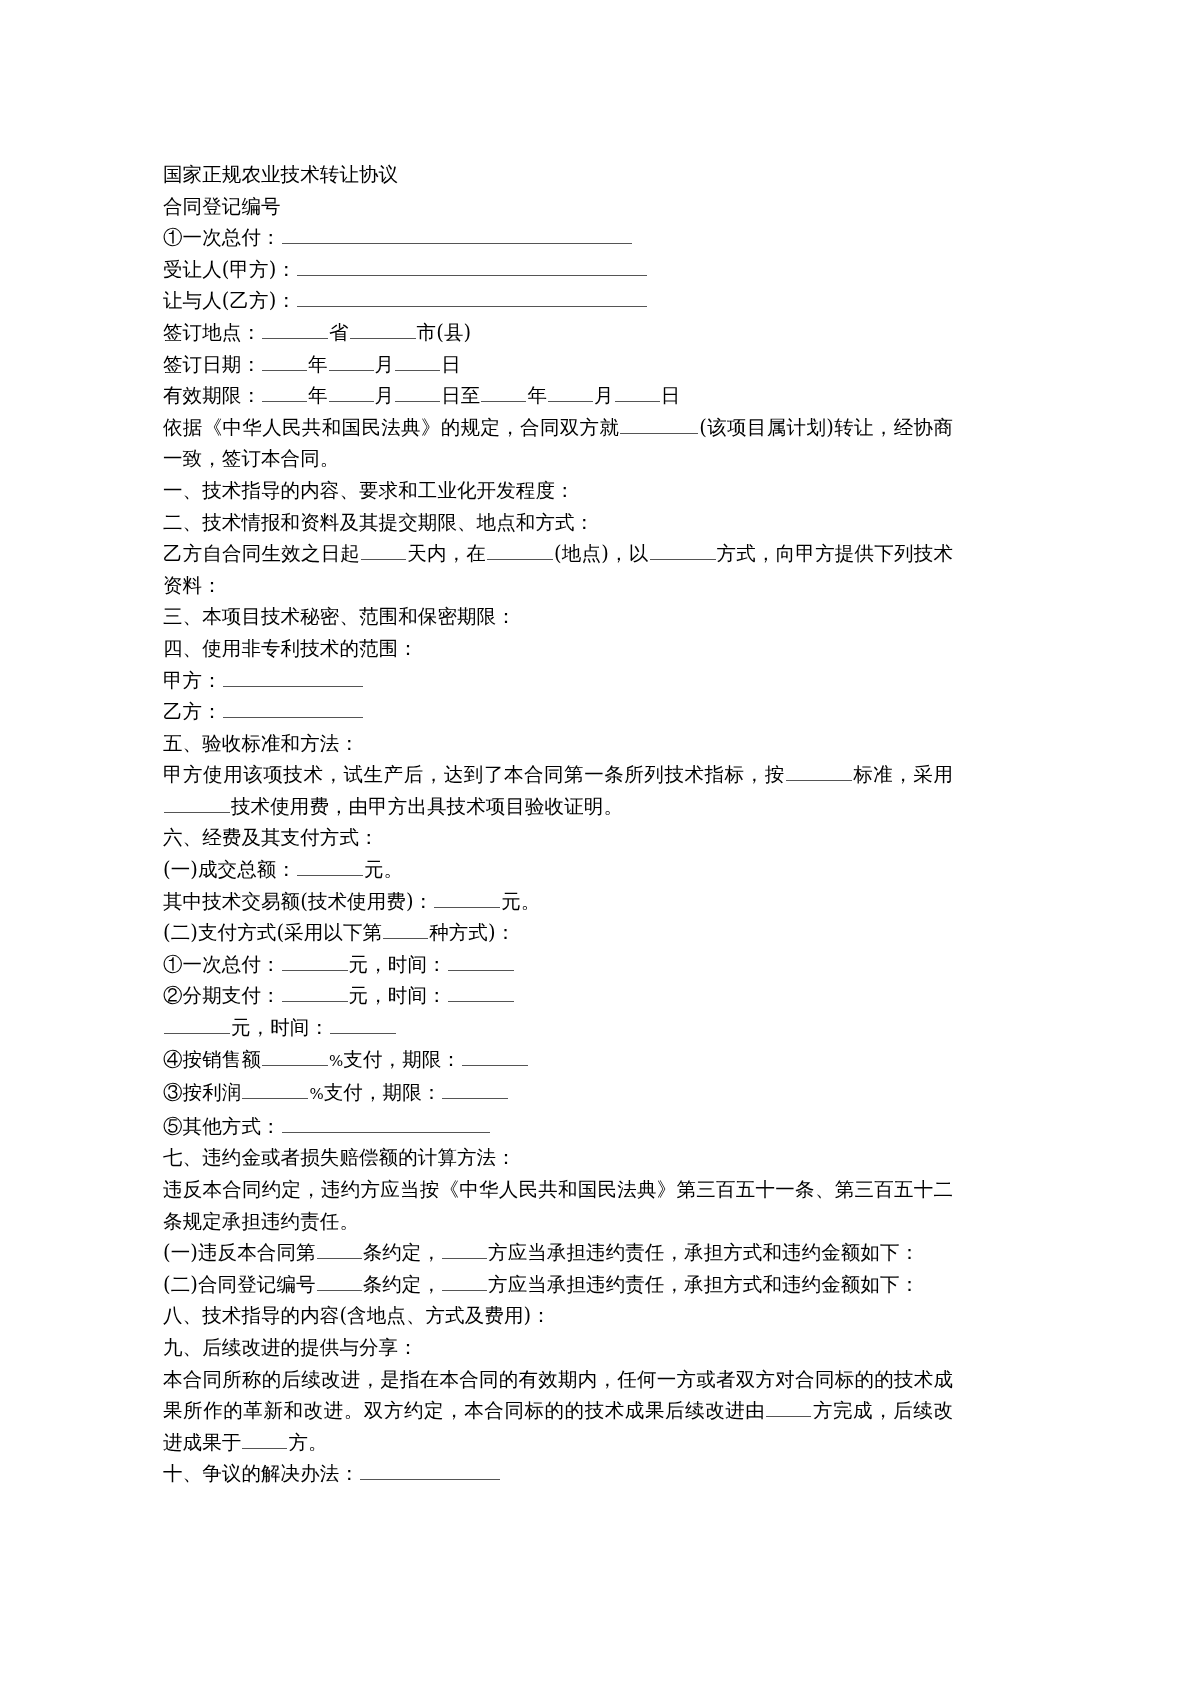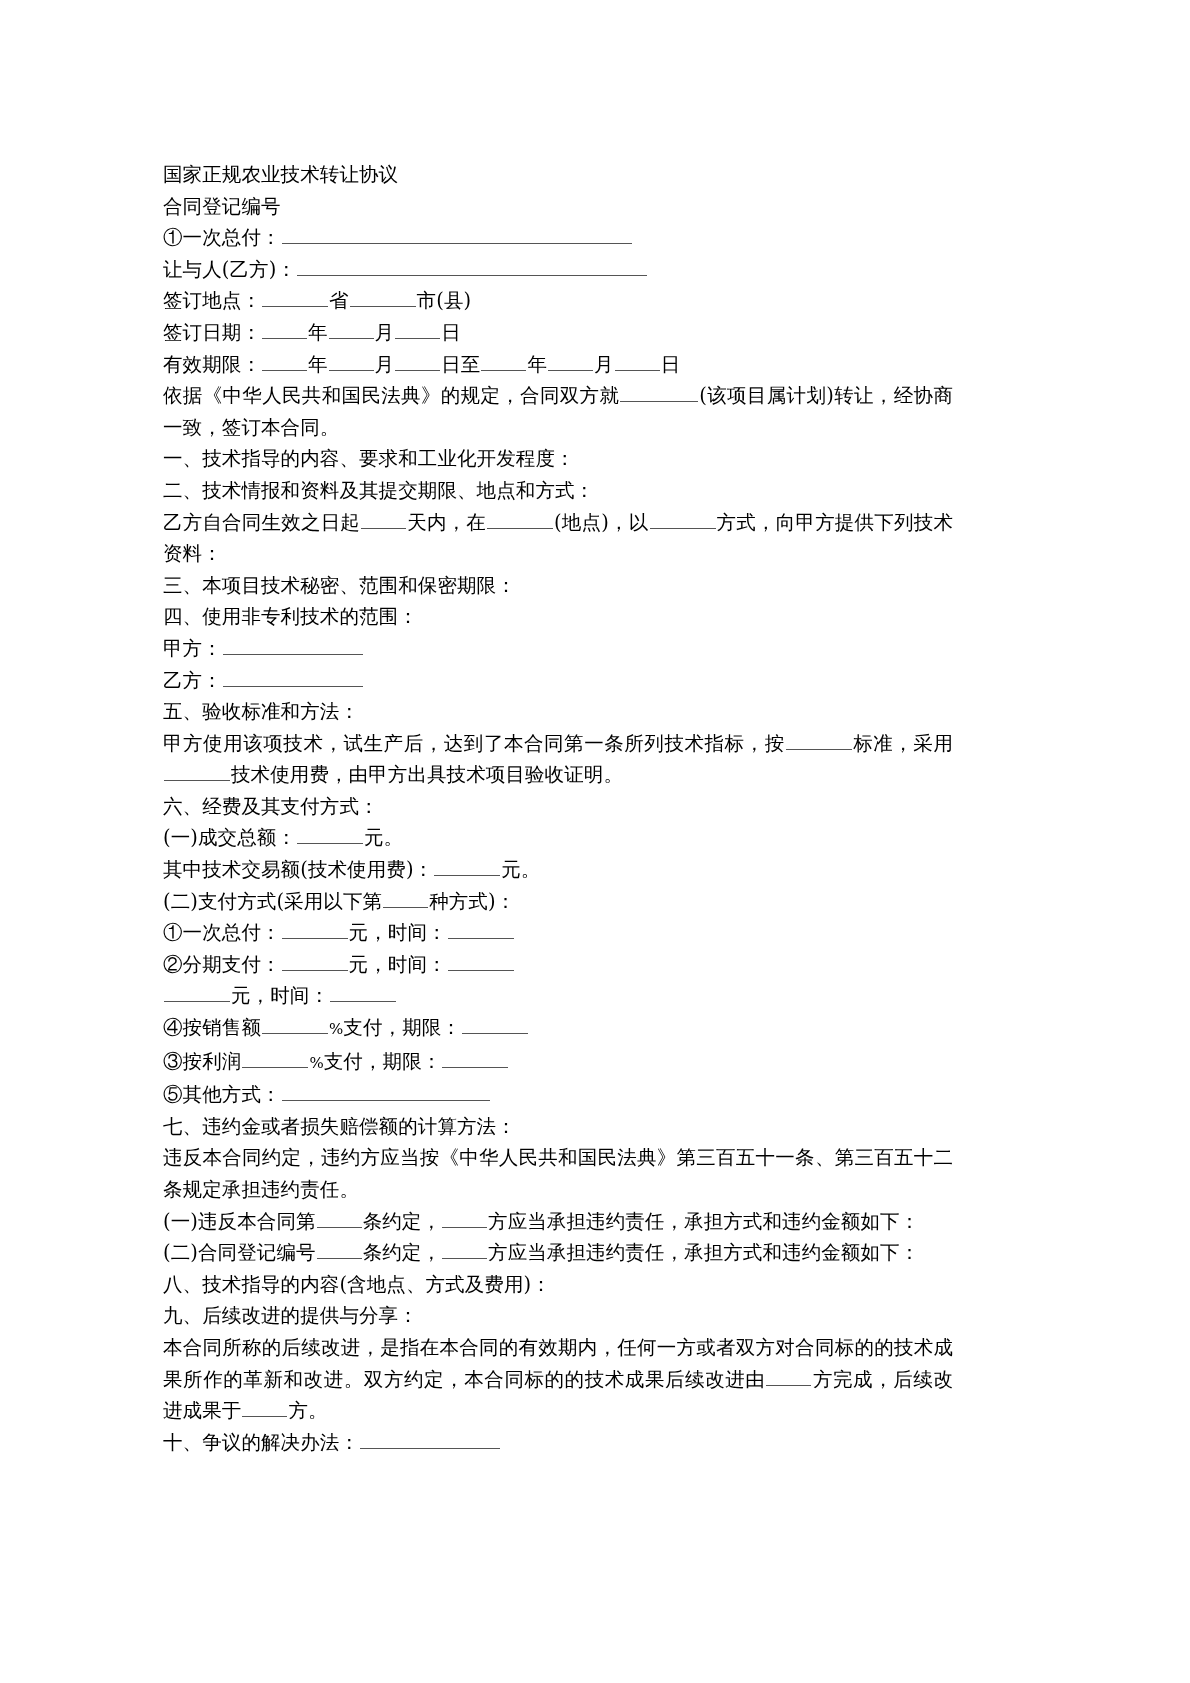--- a/index.html
+++ b/index.html
@@ -71,20 +71,21 @@
   <div class="content">
 
     <h1 class="doc-title"></h1>
 
     <p class="para"><span>国家正规农业技术转让协议</span></p>
 
     <p class="para"><span>合同登记编号</span></p>
 
     <p class="para"><span>①一次总付：</span><span class="bl w30"></span></p>
 
+    <p class="para"><span>受让人(甲方)：</span><span class="bl w30"></span></p>
 
     <p class="para"><span>让与人(乙方)：</span><span class="bl w30"></span></p>
 
     <p class="para"><span>签订地点：</span><span class="bl w6"></span><span>省</span><span class="bl w6"></span><span>市(县)</span></p>
 
     <p class="para"><span>签订日期：</span><span class="bl w4"></span><span>年</span><span class="bl w4"></span><span>月</span><span class="bl w4"></span><span>日</span></p>
 
     <p class="para"><span>有效期限：</span><span class="bl w4"></span><span>年</span><span class="bl w4"></span><span>月</span><span class="bl w4"></span><span>日至</span><span class="bl w4"></span><span>年</span><span class="bl w4"></span><span>月</span><span class="bl w4"></span><span>日</span></p>
 
     <p class="para justify"><span>依据《中华人民共和国民法典》的规定，合同双方就</span><span class="bl w7"></span><span>(该项目属计划)转让，经协商一致，签订本合同。</span></p>

